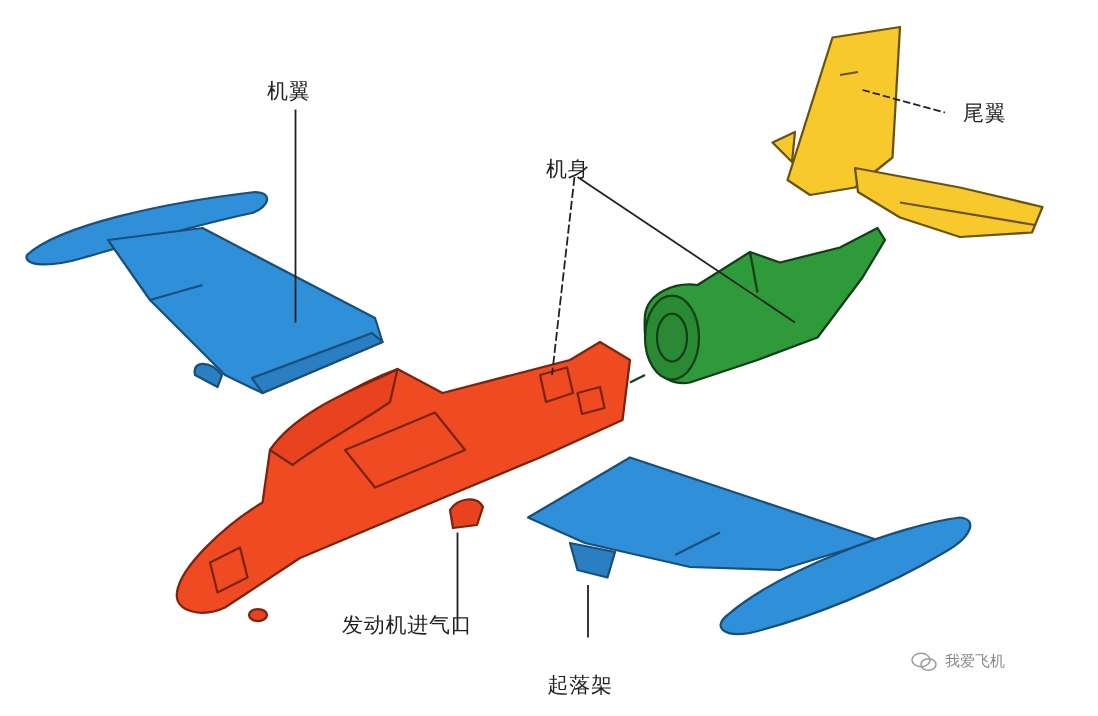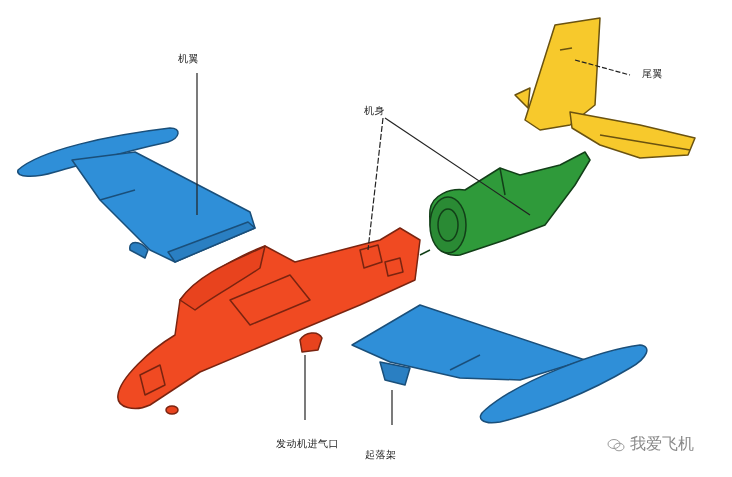--- a/index.html
+++ b/index.html
@@ -1,19 +1,19 @@
 <!DOCTYPE html>
 <html><head>
 <meta charset="utf-8">
 <style>
   html, body { margin: 0; padding: 0; background: #ffffff; }
   .stage { position: relative; width: 732px; height: 477px; overflow: hidden; background: #ffffff; font-family: "DejaVu Sans", sans-serif; }
   svg.art { position: absolute; left: 0; top: 0; }
-  .label { position: absolute; font-size: 10px; color: #222222; white-space: nowrap; letter-spacing: 0.5px; }
-  .watermark { position: absolute; font-size: 16px; color: #8a8a8a; white-space: nowrap; display: flex; align-items: center; gap: 4px; }
+  .label { position: absolute; font-size: 14px; color: #222222; white-space: nowrap; letter-spacing: 0.5px; }
+  .watermark { position: absolute; font-size: 10px; color: #8a8a8a; white-space: nowrap; display: flex; align-items: center; gap: 4px; }
   .wm-icon { width: 20px; height: 14px; }
 </style>
 </head>
 <body>
 
 <div class="stage">
   <svg class="art" width="732" height="477" viewBox="0 0 732 477">
 
     <g stroke="#1a4f7a" stroke-width="1.5" stroke-linejoin="round">
       <path d="M18 170 C 40 150, 110 135, 170 128 C 182 128, 180 138, 168 142 C 130 150, 90 162, 55 172 C 35 178, 15 178, 18 170 Z" fill="#2f8fd8"></path>
@@ -63,21 +63,21 @@
       <line x1="383" y1="118" x2="368" y2="250" stroke-dasharray="6,2"></line>
       <line x1="385" y1="118" x2="530" y2="215"></line>
       <line x1="305" y1="355" x2="305" y2="420"></line>
       <line x1="392" y1="390" x2="392" y2="425"></line>
     </g>
   </svg>
 
   <div class="label" style="left:178px;top:52px;">机翼</div>
   <div class="label" style="left:642px;top:67px;text-align:center;">尾翼</div>
   <div class="label" style="left:364px;top:104px;">机身</div>
-  <div class="label" style="left:228px;top:437px;margin-left:48px;">发动机进气口</div>
+  <div class="label" style="left:228px;top:408px;">发动机进气口</div>
   <div class="label" style="left:365px;top:448px;font-family:Liberation Mono, monospace;">起落架</div>
 
   <div class="watermark" style="left:606px;top:434px;">
     <svg class="wm-icon" viewBox="0 0 20 14">
       <ellipse cx="8" cy="6" rx="6" ry="4.5" fill="none" stroke="#9a9a9a" stroke-width="1"></ellipse>
       <ellipse cx="13" cy="9" rx="5" ry="3.8" fill="none" stroke="#9a9a9a" stroke-width="1"></ellipse>
     </svg>
     <span>我爱飞机</span>
   </div>
 </div>

